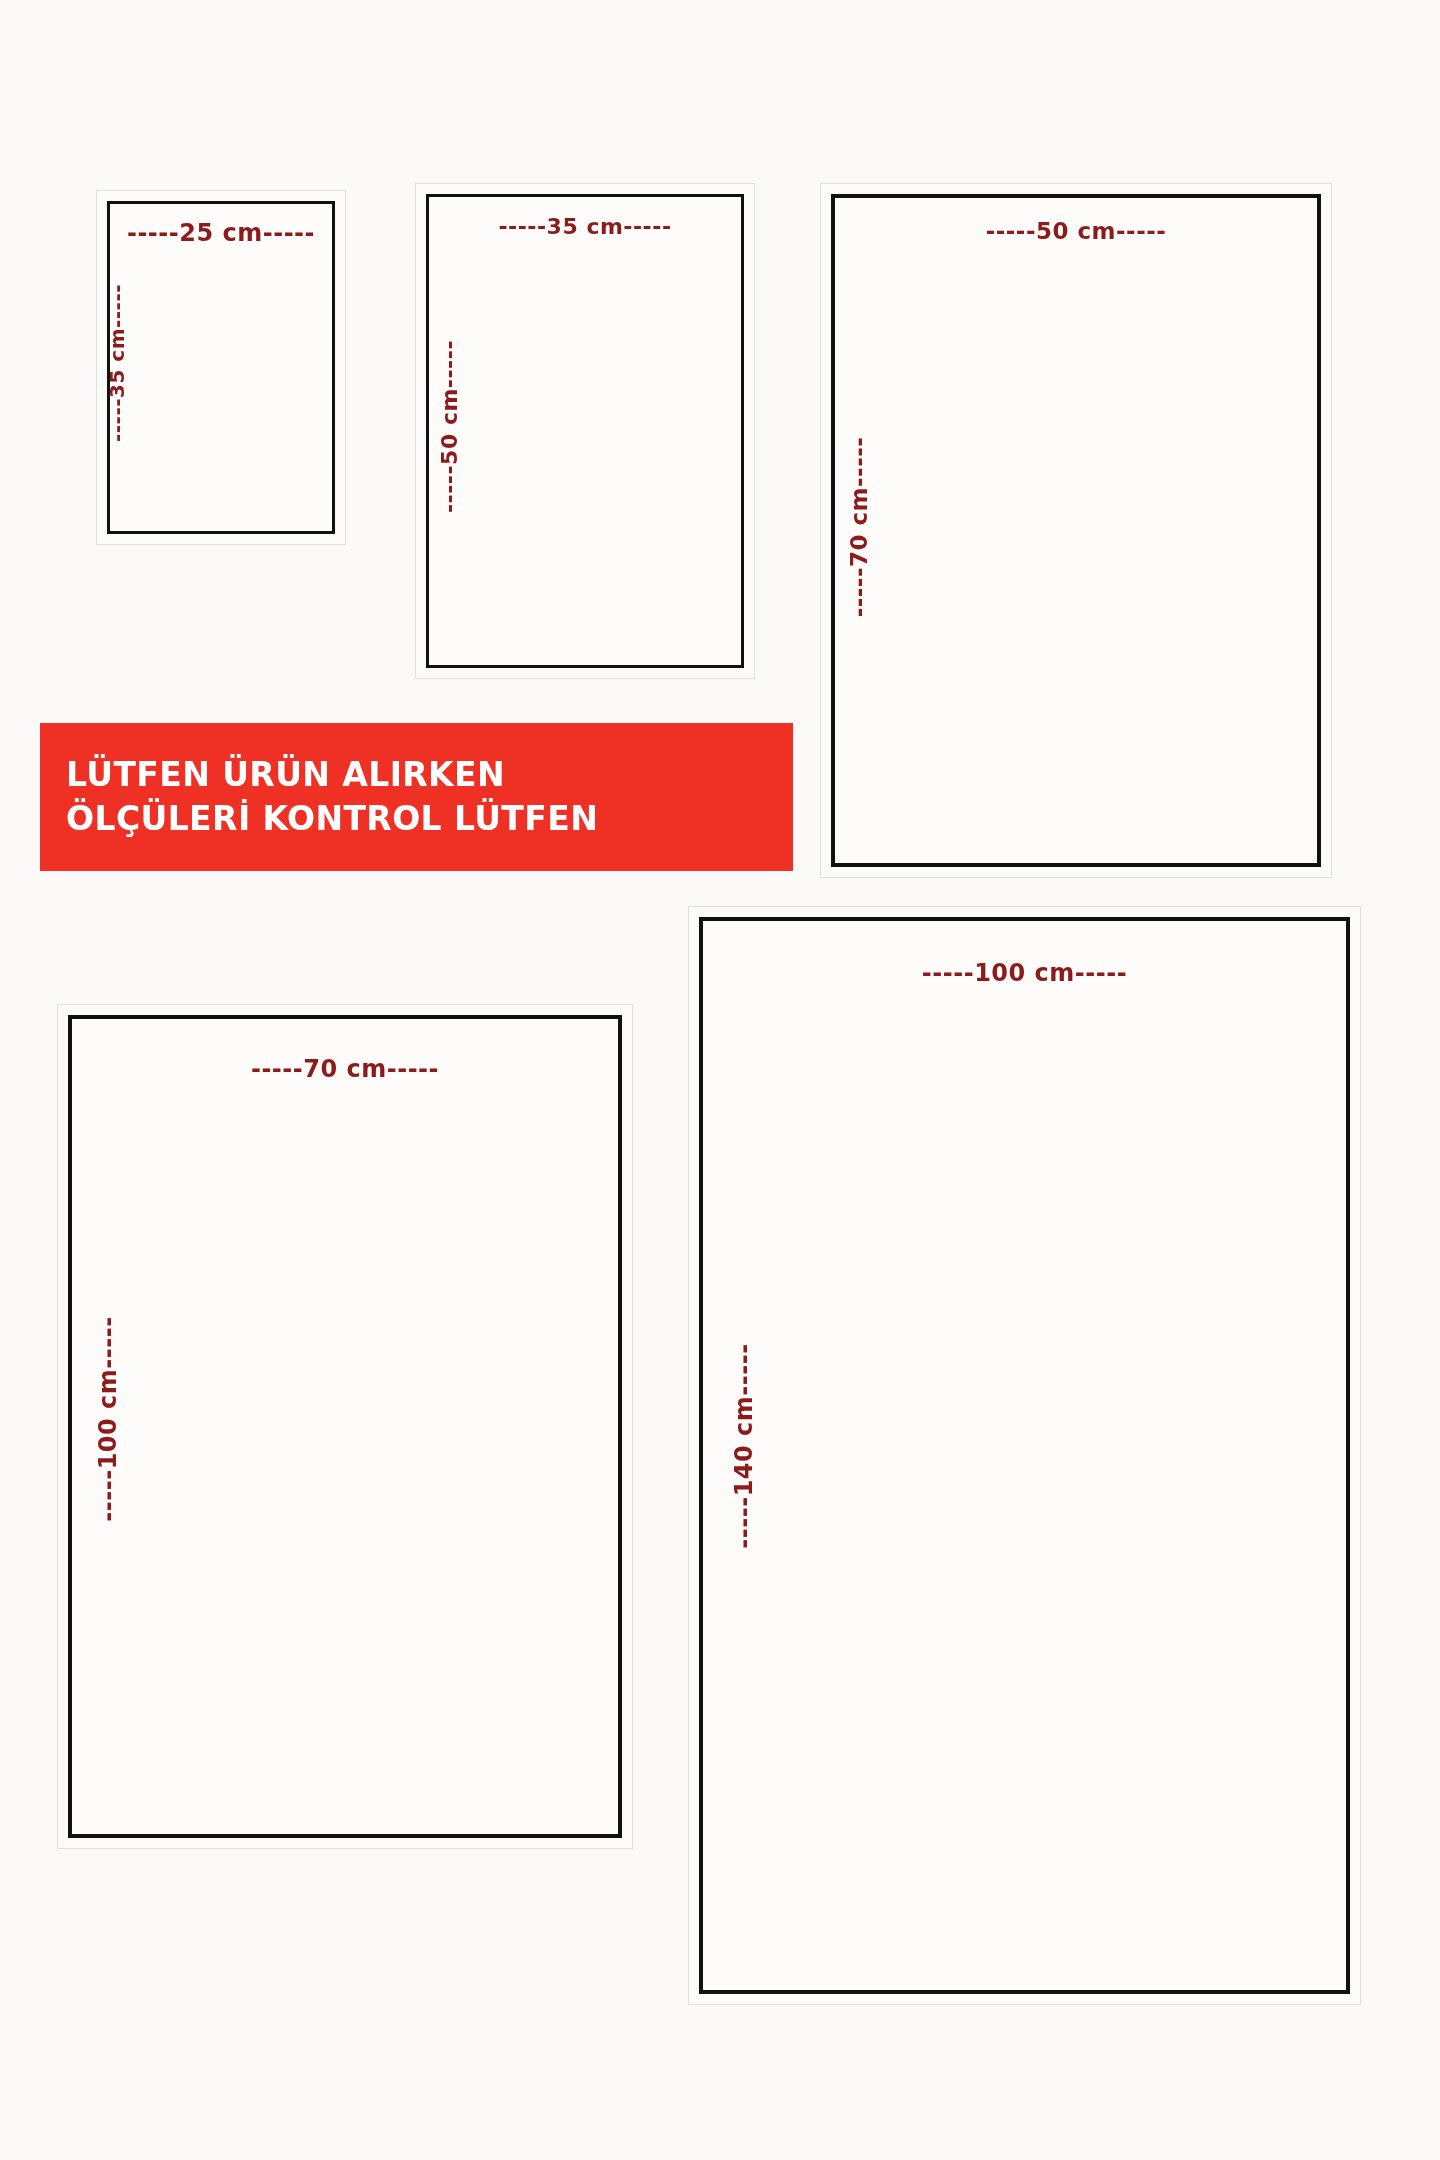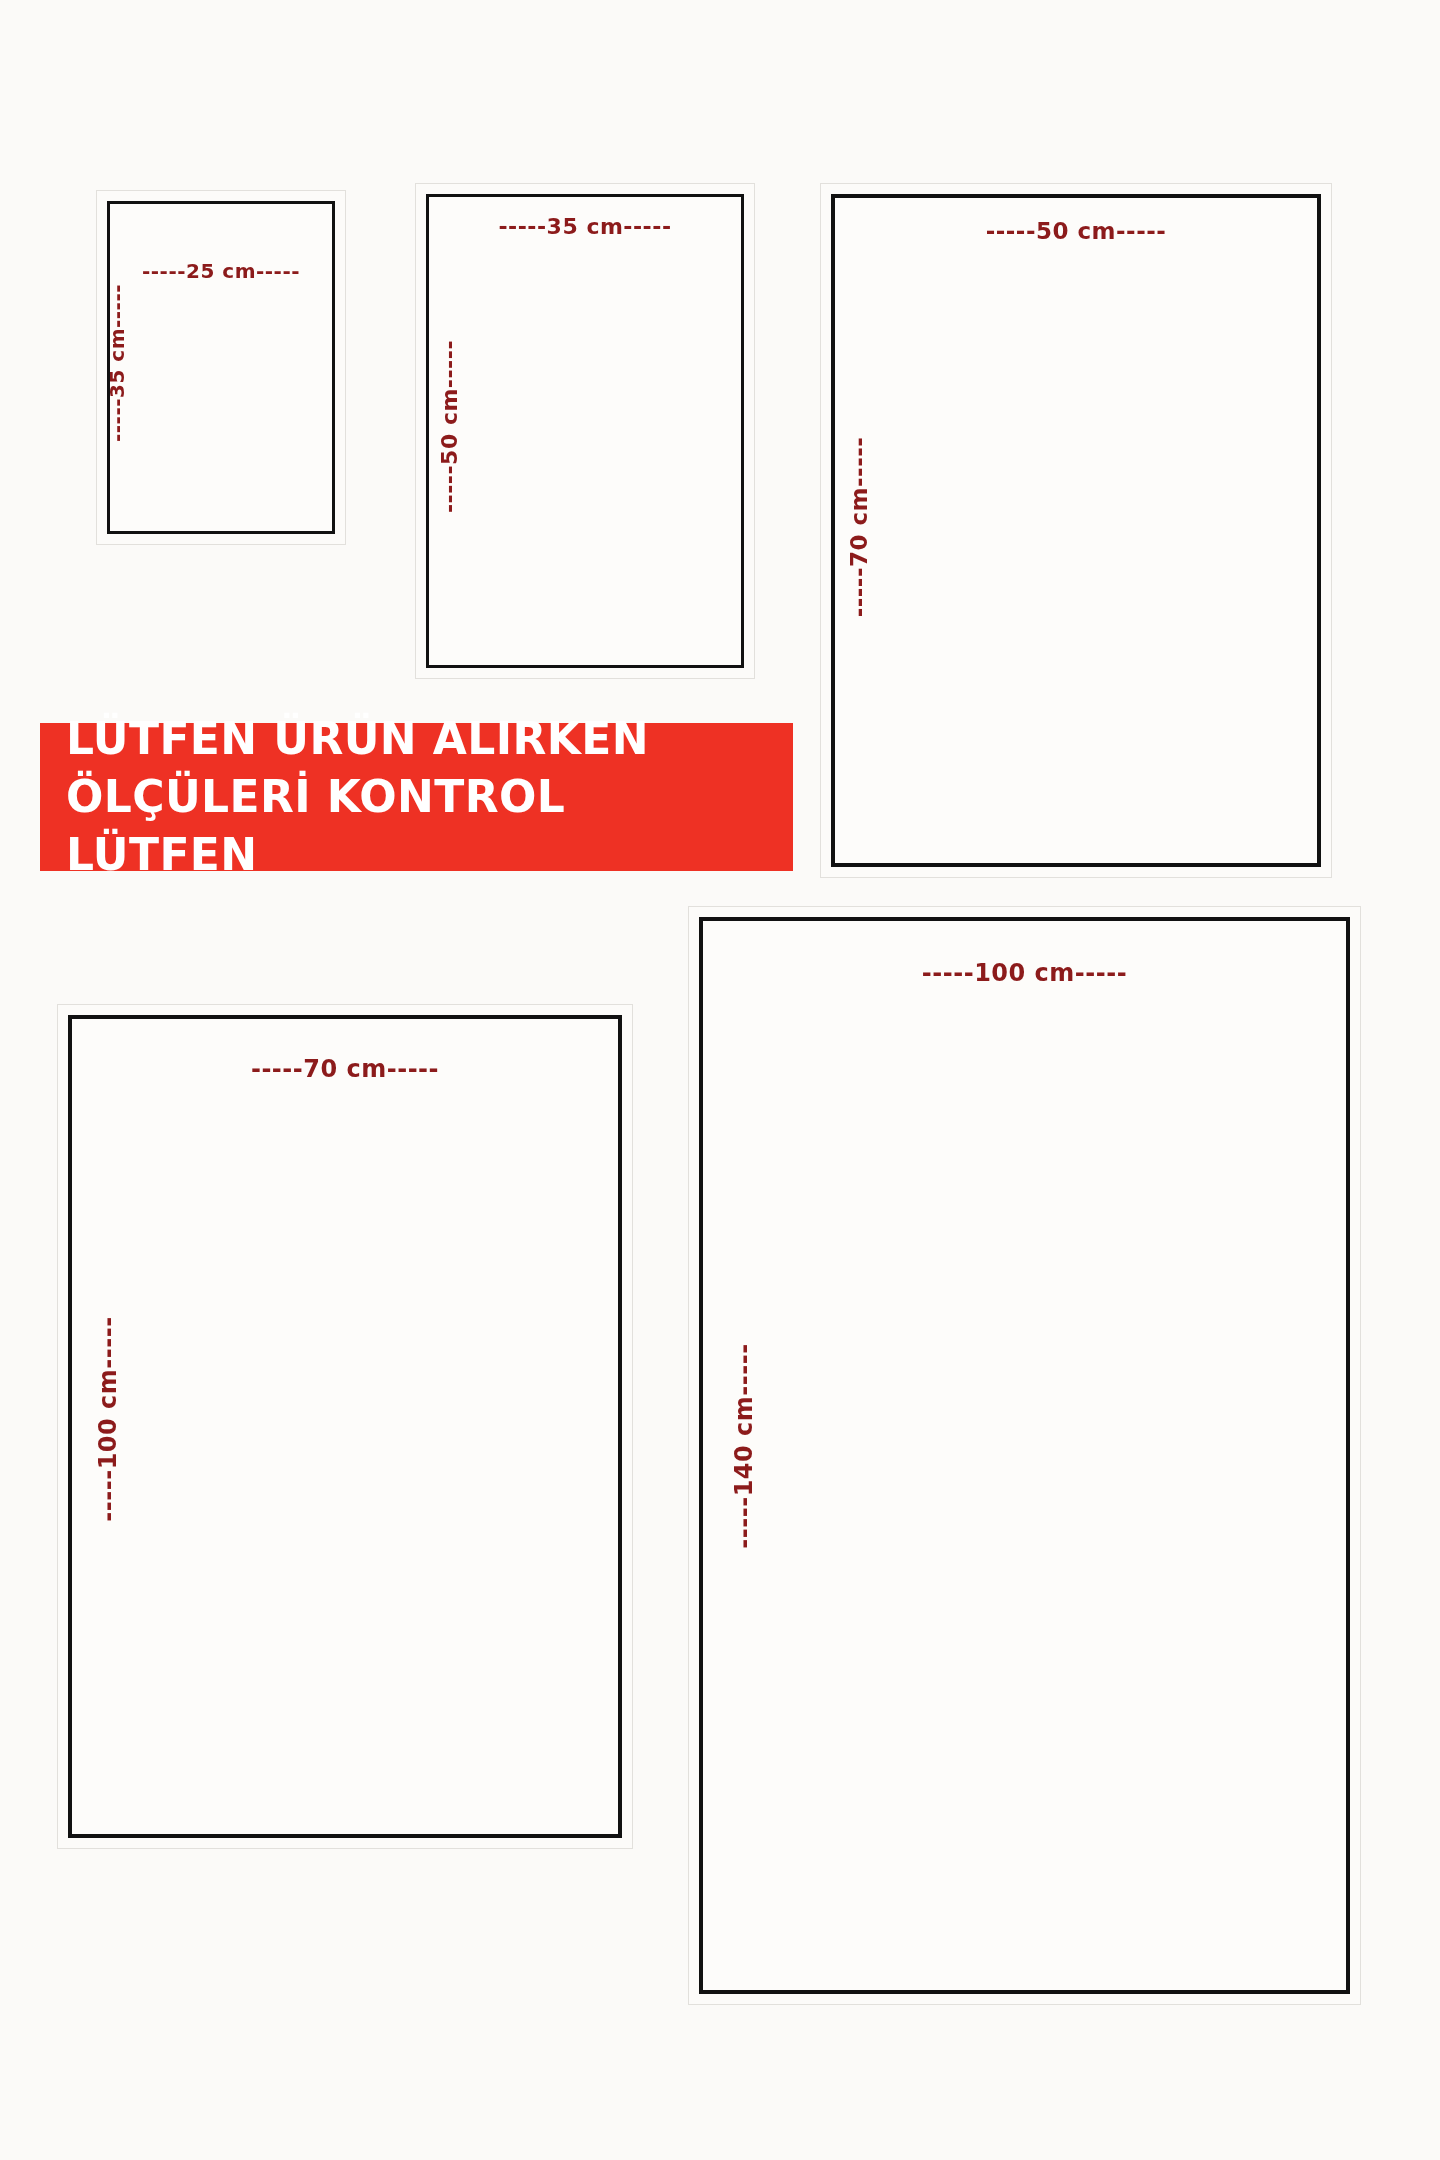--- a/index.html
+++ b/index.html
@@ -66,34 +66,34 @@
     background: #ee3124;
     display: flex;
     flex-direction: column;
     justify-content: center;
     padding: 0 26px;
     box-sizing: border-box;
   }
   #warning-banner .line {
     color: #ffffff;
     font-weight: bold;
-    font-size: 44px;
+    font-size: 33px;
     line-height: 1.32;
     letter-spacing: 0.4px;
     font-family: "DejaVu Sans", sans-serif;
   }
 </style>
 </head>
 <body>
 
 <div id="canvas">
 
   <div class="frame thin" style="left:96px; top:190px; width:250px; height:355px;">
     <div class="inner"></div>
-    <div class="dim top" style="top:28px; font-size:20px;margin-top:40px;">-----25 cm-----</div>
+    <div class="dim top" style="top:28px; font-size:24px;">-----25 cm-----</div>
     <div class="dim side" style="left:-60px; top:160px; width:160px; text-align:center; font-size:20px;">-----35 cm-----</div>
   </div>
 
   <div class="frame thin" style="left:415px; top:183px; width:340px; height:496px;">
     <div class="inner"></div>
     <div class="dim top" style="top:30px; font-size:22px;">-----35 cm-----</div>
     <div class="dim side" style="left:-62px; top:230px; width:190px; text-align:center; font-size:22px;">-----50 cm-----</div>
   </div>
 
   <div class="frame" style="left:820px; top:183px; width:512px; height:695px;">

